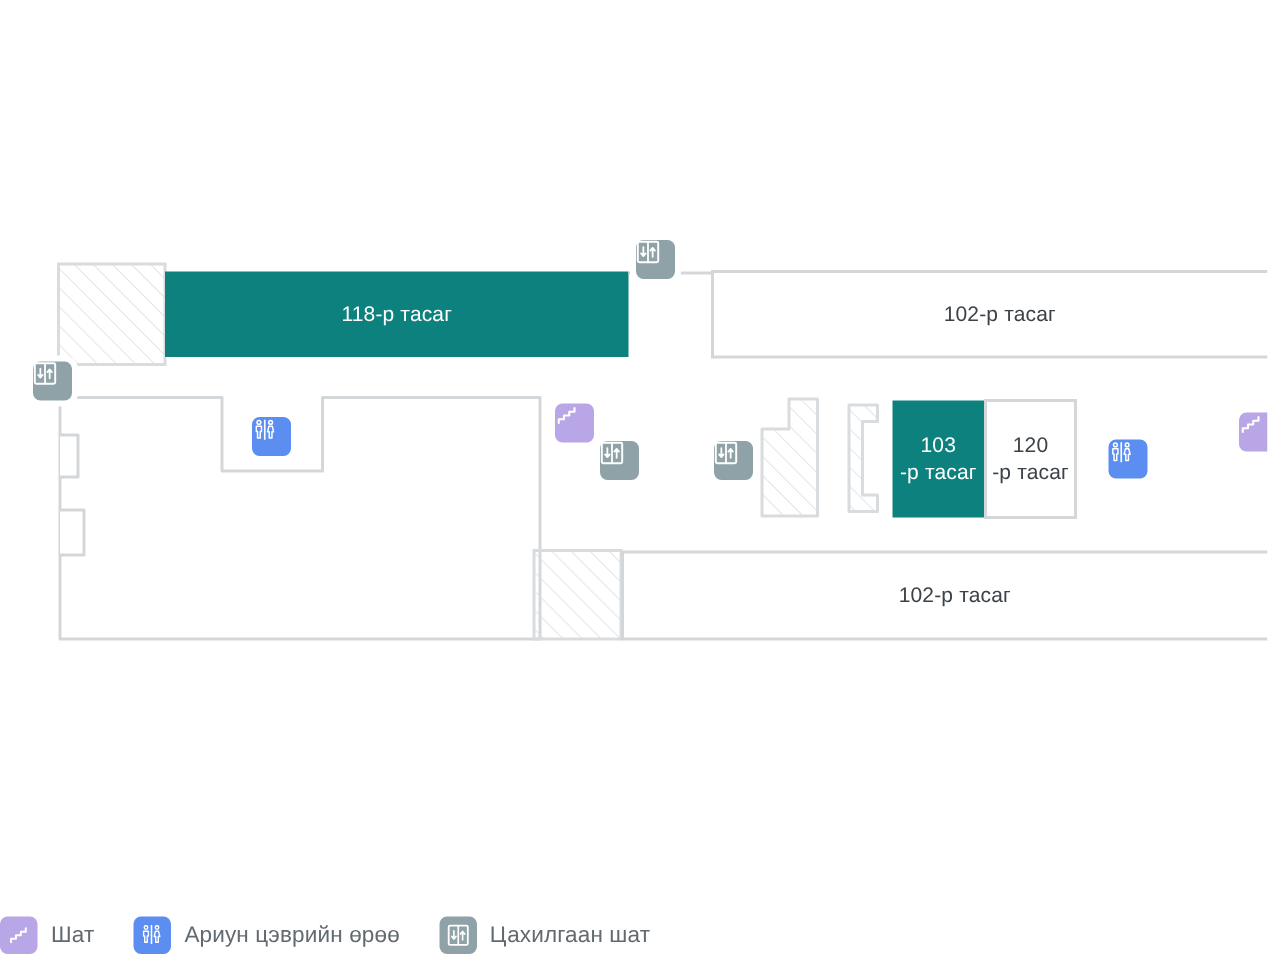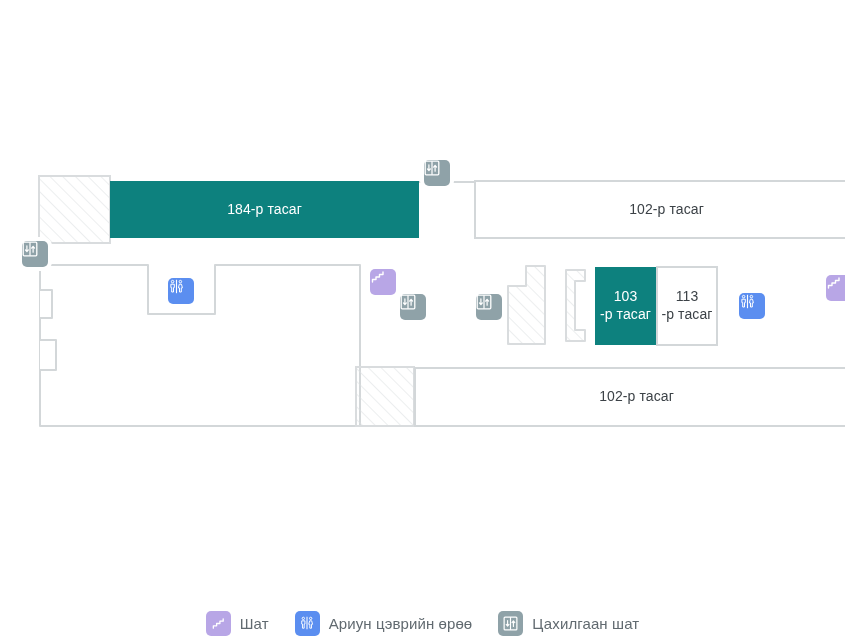--- a/index.html
+++ b/index.html
@@ -73,21 +73,21 @@
 
   
   #legend {
     position: absolute;
     left: 0;
     top: 602px;
     width: 845px;
     height: 42px;
     display: flex;
     align-items: center;
-    justify-content: center;
+    justify-content: flex-start;
     gap: 0px;
     padding-right: 0px;
     overflow: hidden;
     white-space: nowrap;
   }
   .legend-item {
     display: flex;
     align-items: center;
     gap: 9px;
     margin-right: 26px;
@@ -160,28 +160,28 @@
       </g>
 
       <g>
         <rect x="595" y="267" width="61" height="78" fill="#0d817e"></rect>
       </g>
       <g>
         <rect x="657" y="267" width="60" height="78" fill="#ffffff" stroke="#d3d7d9" stroke-width="2"></rect>
       </g>
     </svg>
 
-    <div class="room-label big label-light" style="left:110px; top:181px; width:309px; height:57px;">184-р тасаг</div>
+    <div class="room-label big label-light" style="left:110px; top:181px; width:309px; height:57px;">118-р тасаг</div>
 
     <div class="room-label big label-dark" style="left:475px; top:181px; width:383px; height:57px;">102-р тасаг</div>
 
     <div class="room-label small label-light" style="left:595px; top:267px; width:61px; height:78px; white-space:pre-line;">103
 -р тасаг</div>
 
-    <div class="room-label small label-dark" style="left:657px; top:267px; width:60px; height:78px; white-space:pre-line;">113
+    <div class="room-label small label-dark" style="left:657px; top:267px; width:60px; height:78px; white-space:pre-line;">120
 -р тасаг</div>
 
     <div class="room-label big label-dark" style="left:415px; top:368px; width:443px; height:58px;">102-р тасаг</div>
 
 
     <div class="map-icon icon-elevator" style="left:22px; top:241px;">
       <svg width="16" height="16" viewBox="0 0 16 16">
         <rect x="1.2" y="1.2" width="13.6" height="13.6" rx="1" fill="none" stroke="#ffffff" stroke-width="1.3"></rect>
         <line x1="8" y1="1.2" x2="8" y2="14.8" stroke="#ffffff" stroke-width="1.2"></line>
         <path d="M 4.9 4.8 L 4.9 10.4 M 3.4 8.9 L 4.9 10.7 L 6.4 8.9" fill="none" stroke="#ffffff" stroke-width="1.2" stroke-linecap="round" stroke-linejoin="round"></path>

